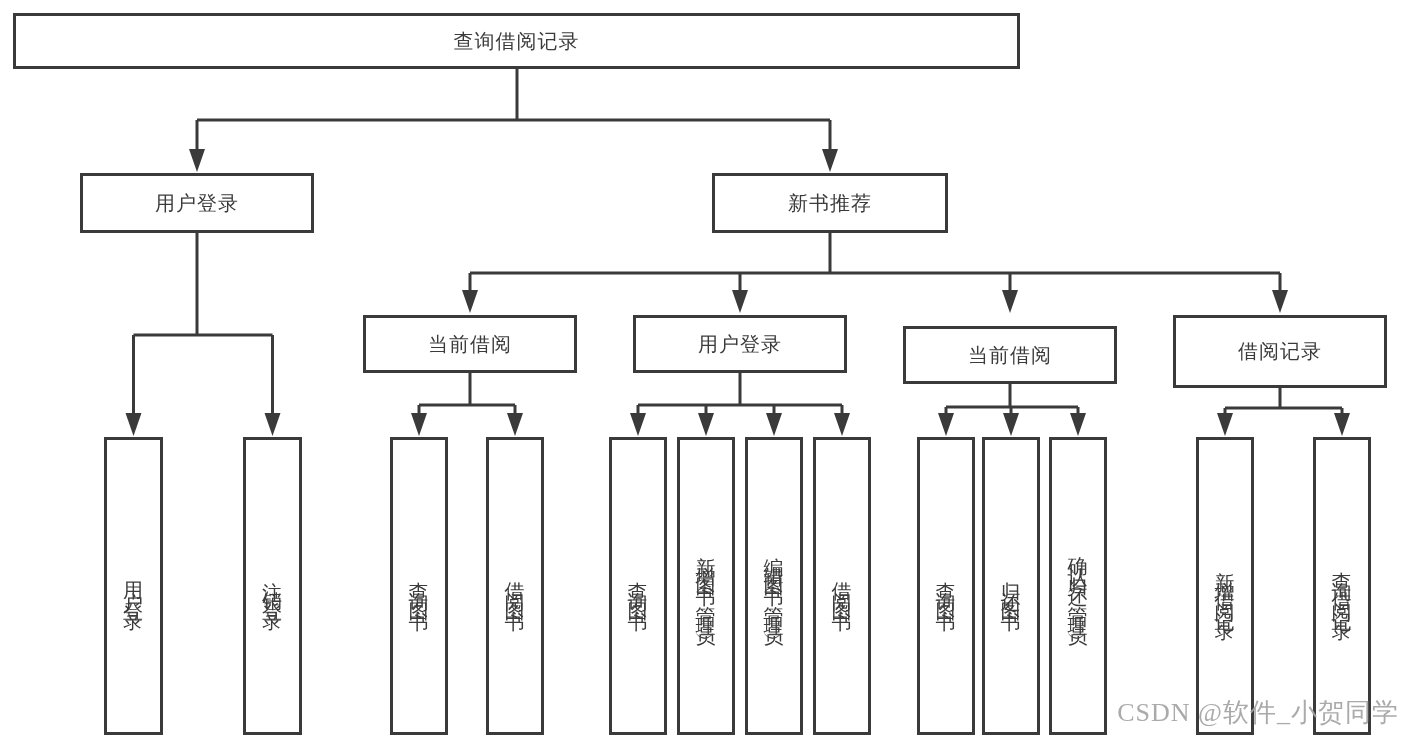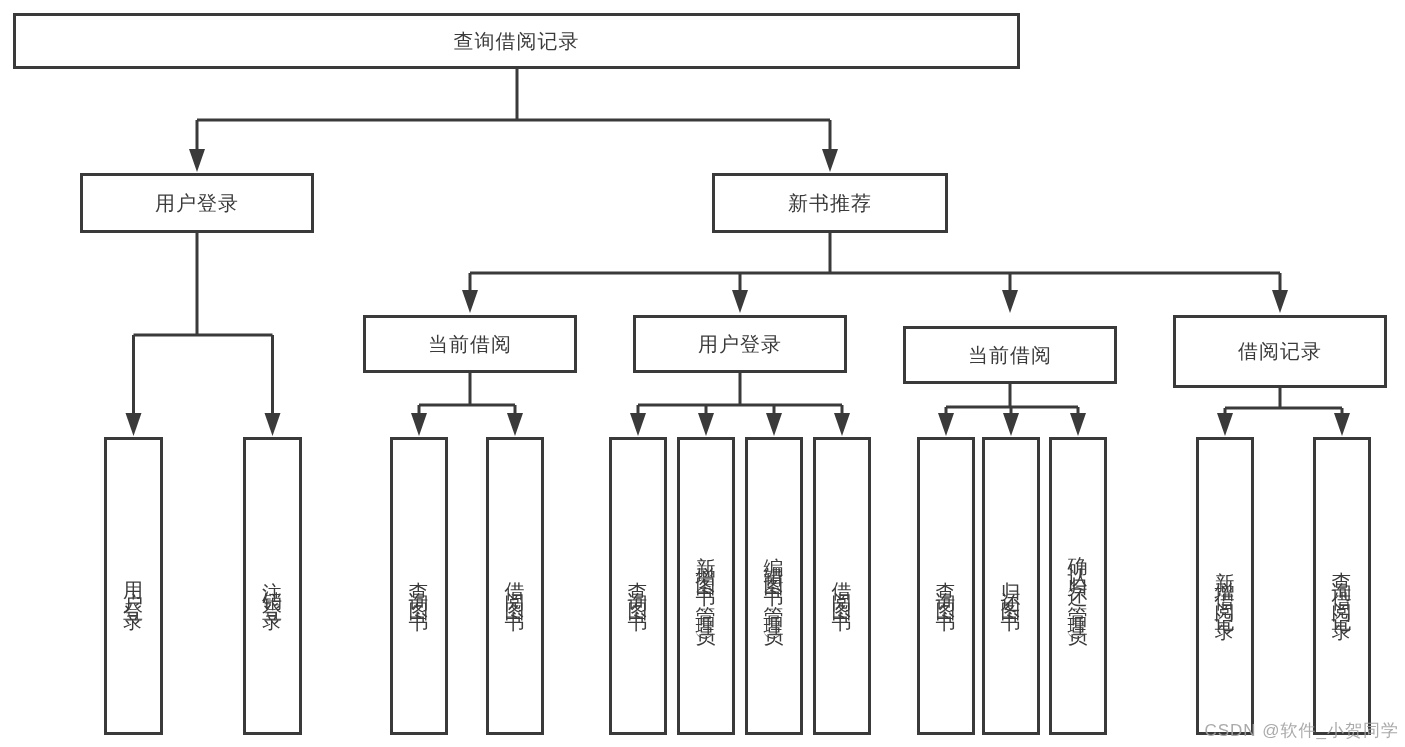--- a/index.html
+++ b/index.html
@@ -34,25 +34,26 @@
   .node.v {
     writing-mode: vertical-rl;
     text-orientation: mixed;
     letter-spacing: 10px;
     white-space: normal;
     line-height: 1;
   }
   .watermark {
     position: absolute;
     right: 6px;
-    bottom: 5px;
-    font-size: 17px;
+    bottom: 17px;
+    font-size: 26px;
     color: rgba(163, 163, 163, 0.92);
     letter-spacing: 1px;
     z-index: 3;
+    font-family: Liberation Serif, serif;
   }
 </style>
 </head>
 <body>
 
 <div class="stage">
 
   <svg class="connectors" viewBox="0 0 1405 747" xmlns="http://www.w3.org/2000/svg">
     <g stroke="#3a3a3a" stroke-width="3" fill="none">
 

